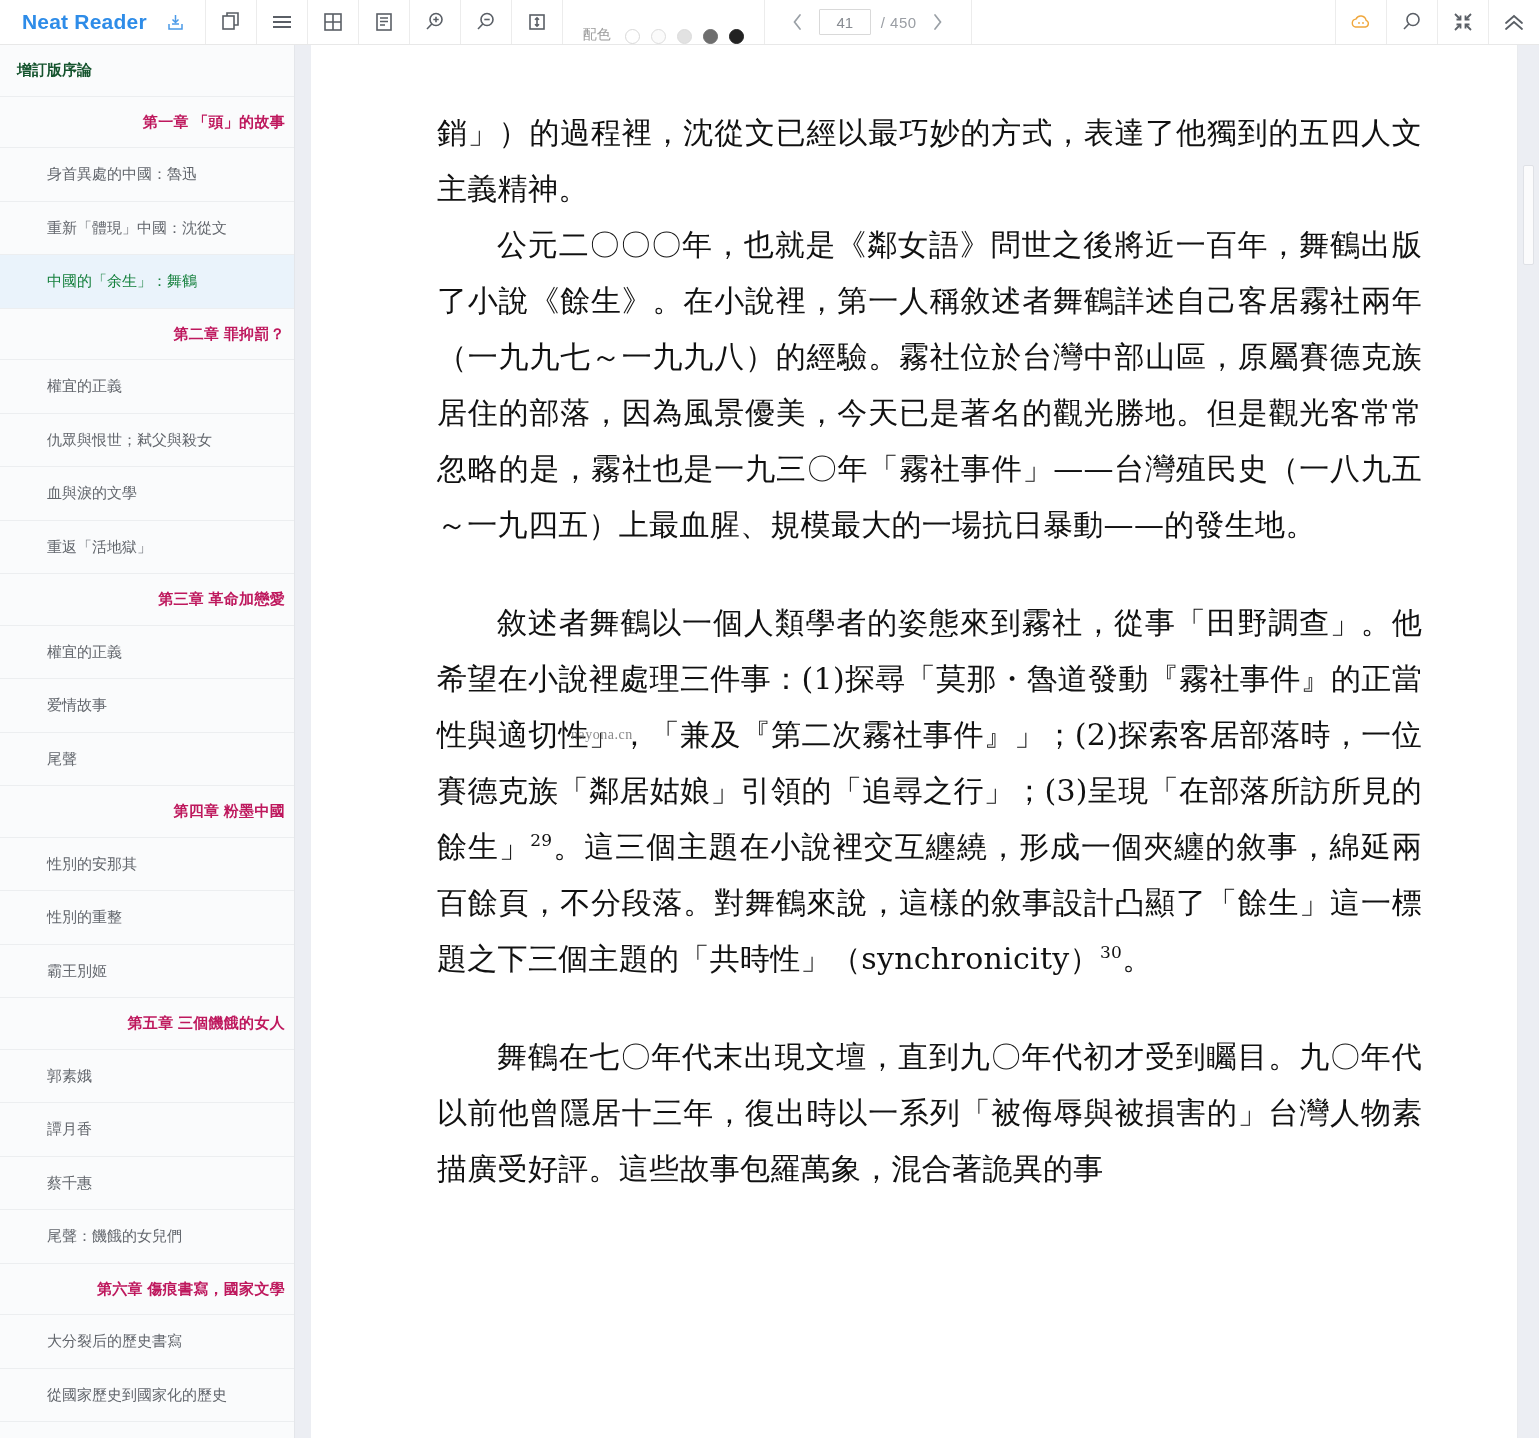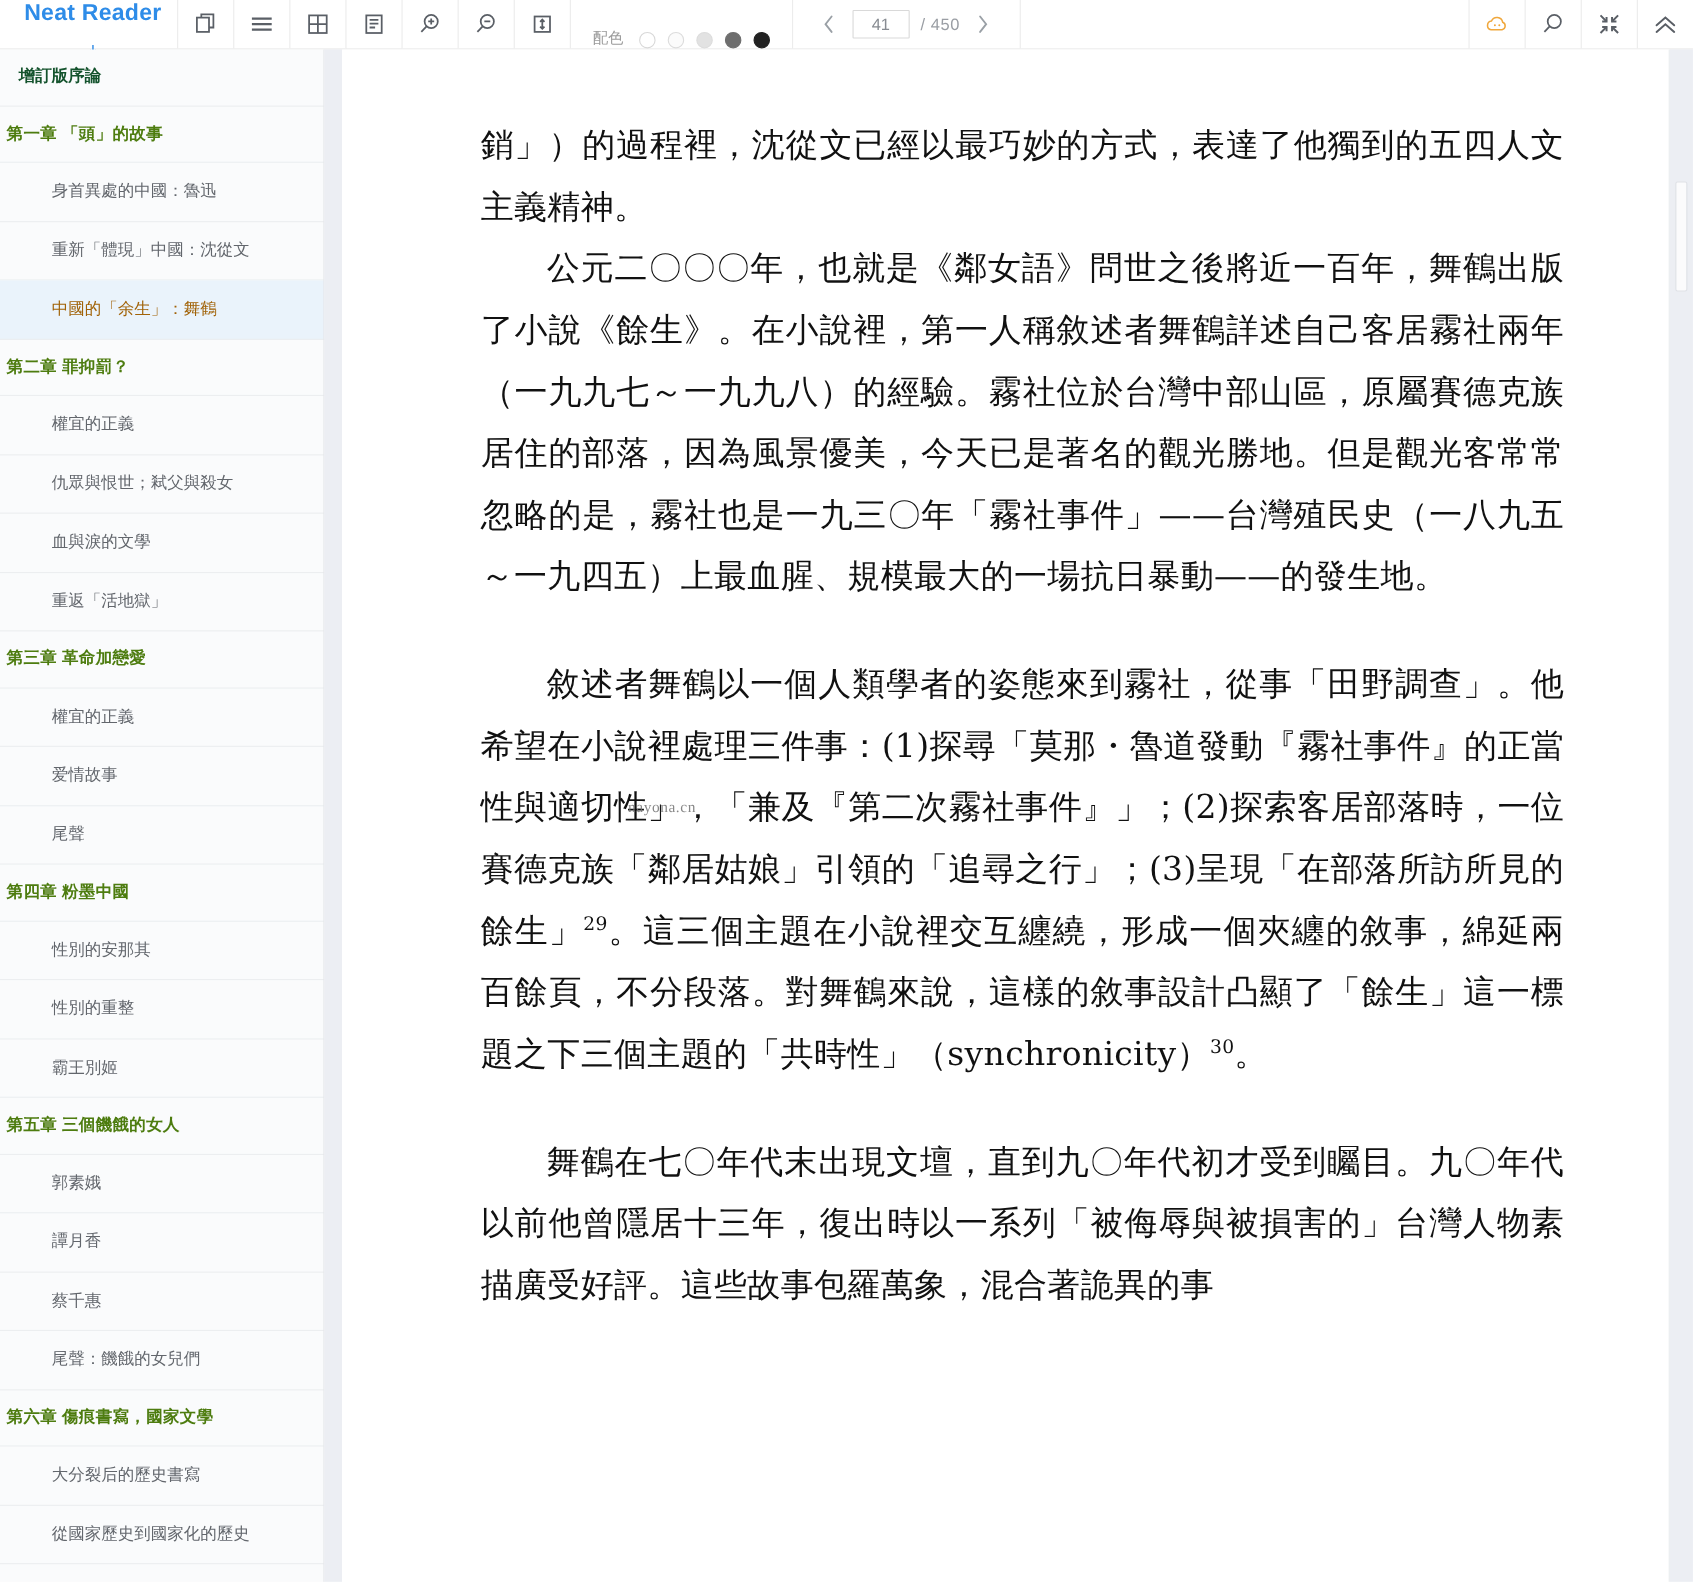--- a/index.html
+++ b/index.html
@@ -22,21 +22,20 @@
   }
   .tb-group { display: flex; align-items: center; }
   .tb-sep {
     width: 1px; background: #ececec;
     margin: 0; align-self: stretch;
   }
   .brand {
     display: flex; align-items: center;
     padding: 0 14px 0 22px;
     gap: 14px;
-    flex-direction: column;
   }
   .brand-name {
     color: #2e8ce8;
     font-weight: bold;
     font-size: 21px;
     letter-spacing: .2px;
     white-space: nowrap;
   }
   .tb-btn {
     width: 50px; height: 44px;
@@ -103,37 +102,38 @@
     border-bottom: 1px solid #eceef0;
     font-size: 15px;
     color: #52565c;
     line-height: 1.3;
     cursor: pointer;
     white-space: nowrap;
     overflow: hidden;
     text-overflow: ellipsis;
   }
   .toc-item.lvl1 {
-    padding: 15px 10px 16px 6px;
+    padding: 15px 10px 16px 17px;
     font-weight: bold;
-    color: #4d7c0f;
+    color: #be185d;
     letter-spacing: .3px;
+    text-align: right;
   }
   .toc-item.lvl0 {
     padding: 15px 10px 16px 17px;
     font-weight: bold;
     color: #14532d;
   }
   .toc-item.lvl2 {
     padding: 16px 10px 17px 47px;
     color: #62666c;
   }
   .toc-item.active {
     background: #eaf3fb;
-    color: #a16207;
+    color: #15803d;
   }
   
   #sidebar-scroll {
     position: absolute;
     top: 45px; left: 295px;
     width: 16px; height: 1393px;
     background: #eceef3;
   }
   #sidebar-scroll .thumb {
     position: absolute; top: 0; left: 3px;

